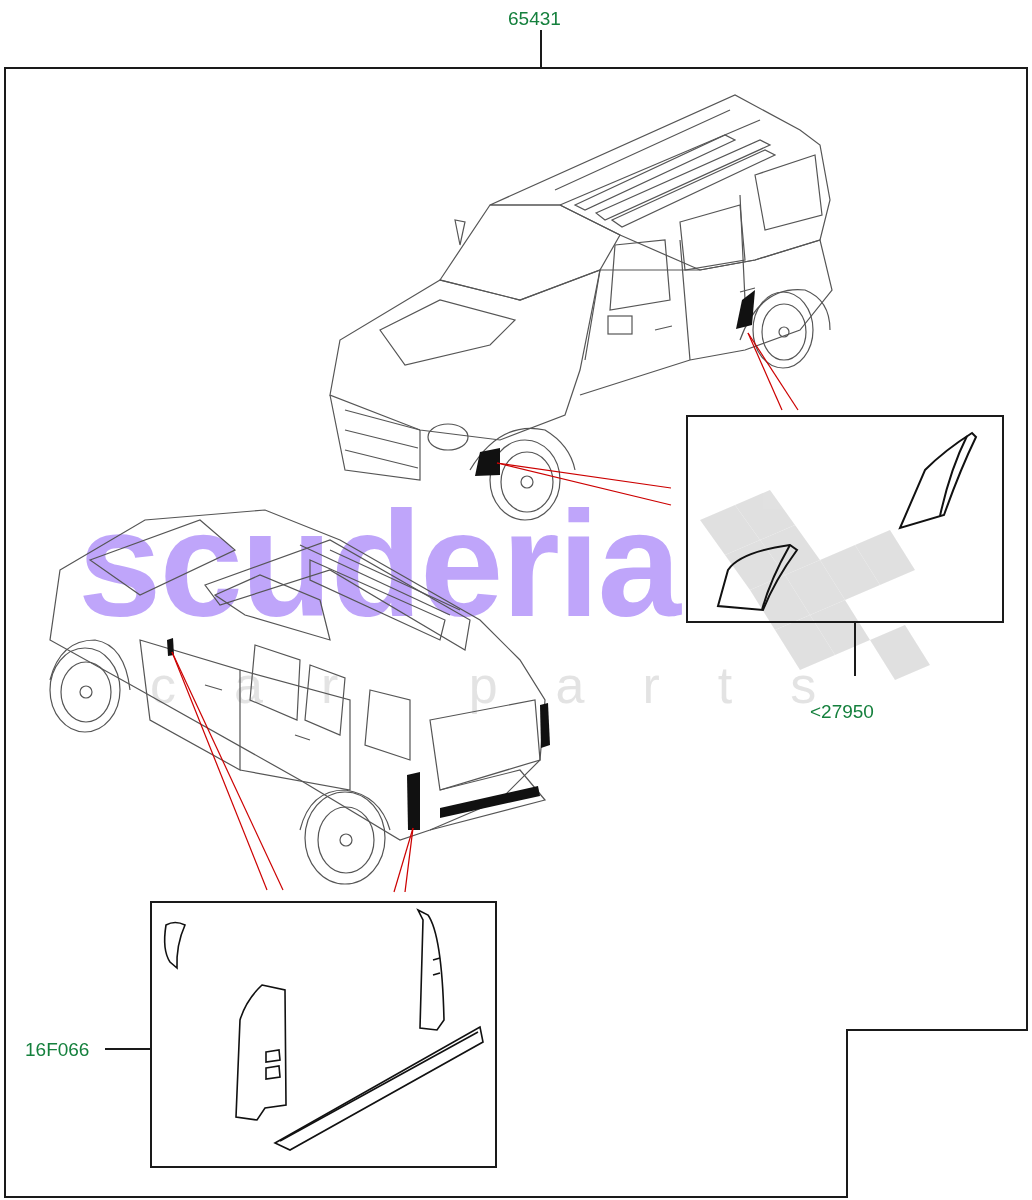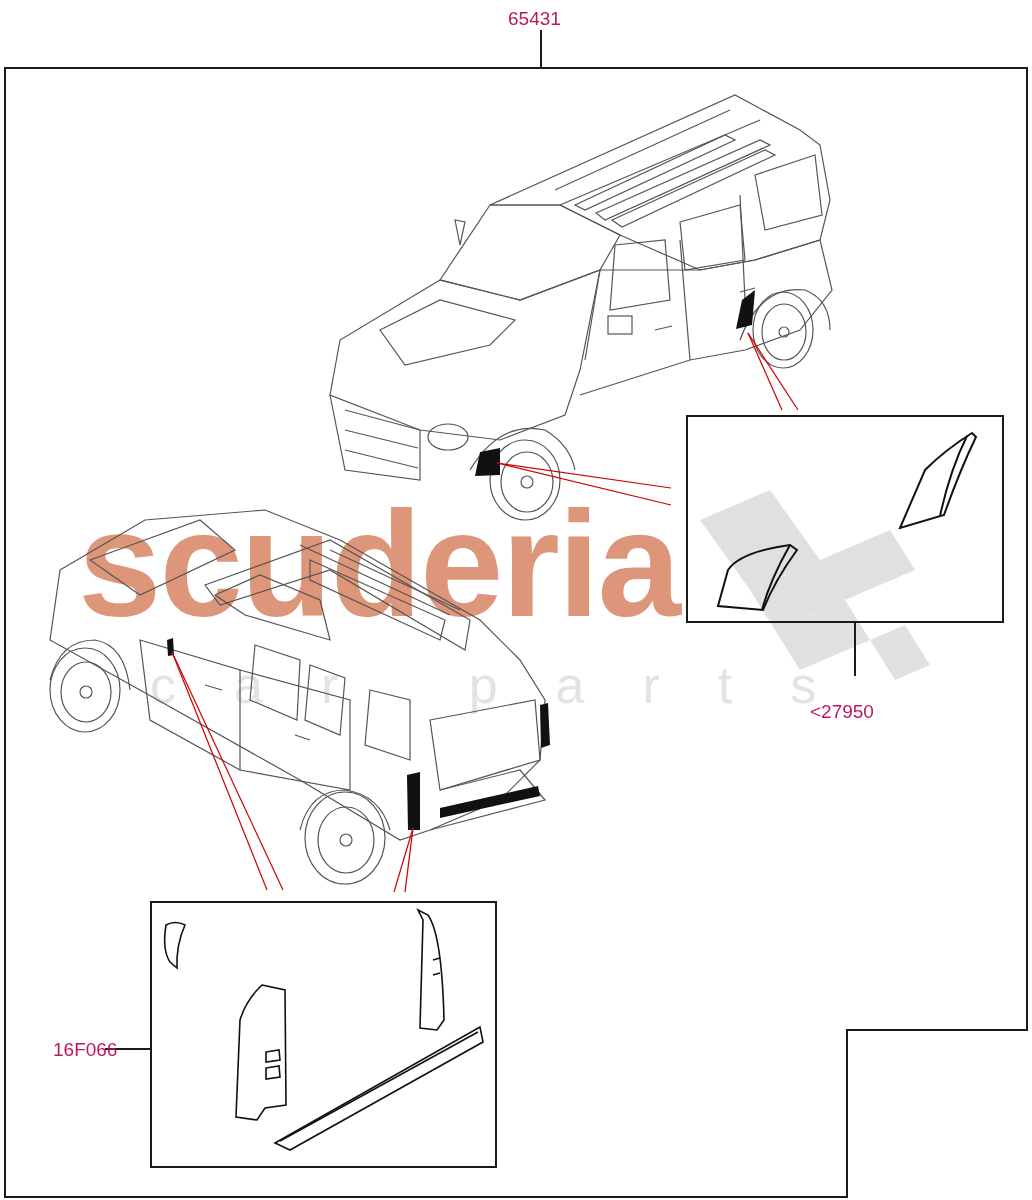--- a/index.html
+++ b/index.html
@@ -1,19 +1,19 @@
 <!DOCTYPE html>
 <html><head>
 <meta charset="utf-8">
 <style>
   html, body { margin:0; padding:0; background:#ffffff; }
   body { width:1032px; height:1200px; position:relative; overflow:hidden; font-family:"Liberation Sans", sans-serif; }
-  .label { position:absolute; color:#be185d; font-size:19px; font-family:"Liberation Sans", sans-serif; line-height:1; white-space:nowrap; }
+  .label { position:absolute; color:#15803d; font-size:19px; font-family:"Liberation Sans", sans-serif; line-height:1; white-space:nowrap; }
   svg.layer { position:absolute; left:0; top:0; }
-  .watermark { position:absolute; color:#c2410c; font-family:"Liberation Sans", sans-serif; font-weight:bold; opacity:0.55; white-space:nowrap; pointer-events:none; }
+  .watermark { position:absolute; color:#8b5cf6; font-family:"Liberation Sans", sans-serif; font-weight:bold; opacity:0.55; white-space:nowrap; pointer-events:none; }
   .watermark-sub { position:absolute; color:#d8d8d8; font-family:"Liberation Sans", sans-serif; opacity:0.7; white-space:nowrap; pointer-events:none; letter-spacing:58px; }
 </style>
 </head>
 <body>
 
 <div class="watermark" style="left:78px; top:478px; font-size:150px; letter-spacing:-2px;">scuderia</div>
 <div class="watermark-sub" style="left:150px; top:655px; font-size:52px;">car parts</div>
 
 <svg class="layer" width="1032" height="1200" viewBox="0 0 1032 1200">
 
@@ -152,13 +152,13 @@
     <path d="M418,910 L428,915 Q442,935 444,1020 L437,1030 L420,1028 L423,920 Z"></path>
     <path d="M433,960 L440,958 M433,975 L440,973"></path>
 
     <path d="M275,1143 L480,1027 L483,1042 L290,1150 Z"></path>
     <path d="M280,1141 L478,1032"></path>
   </g>
 </svg>
 
 <div class="label" style="left:508px; top:9px;">65431</div>
 <div class="label" style="left:810px; top:686px;margin-top:16px;">&lt;27950</div>
-<div class="label" style="left:25px; top:1040px;margin-left:28px;">16F066</div>
+<div class="label" style="left:25px; top:1040px;">16F066</div>
 
 </body></html>

